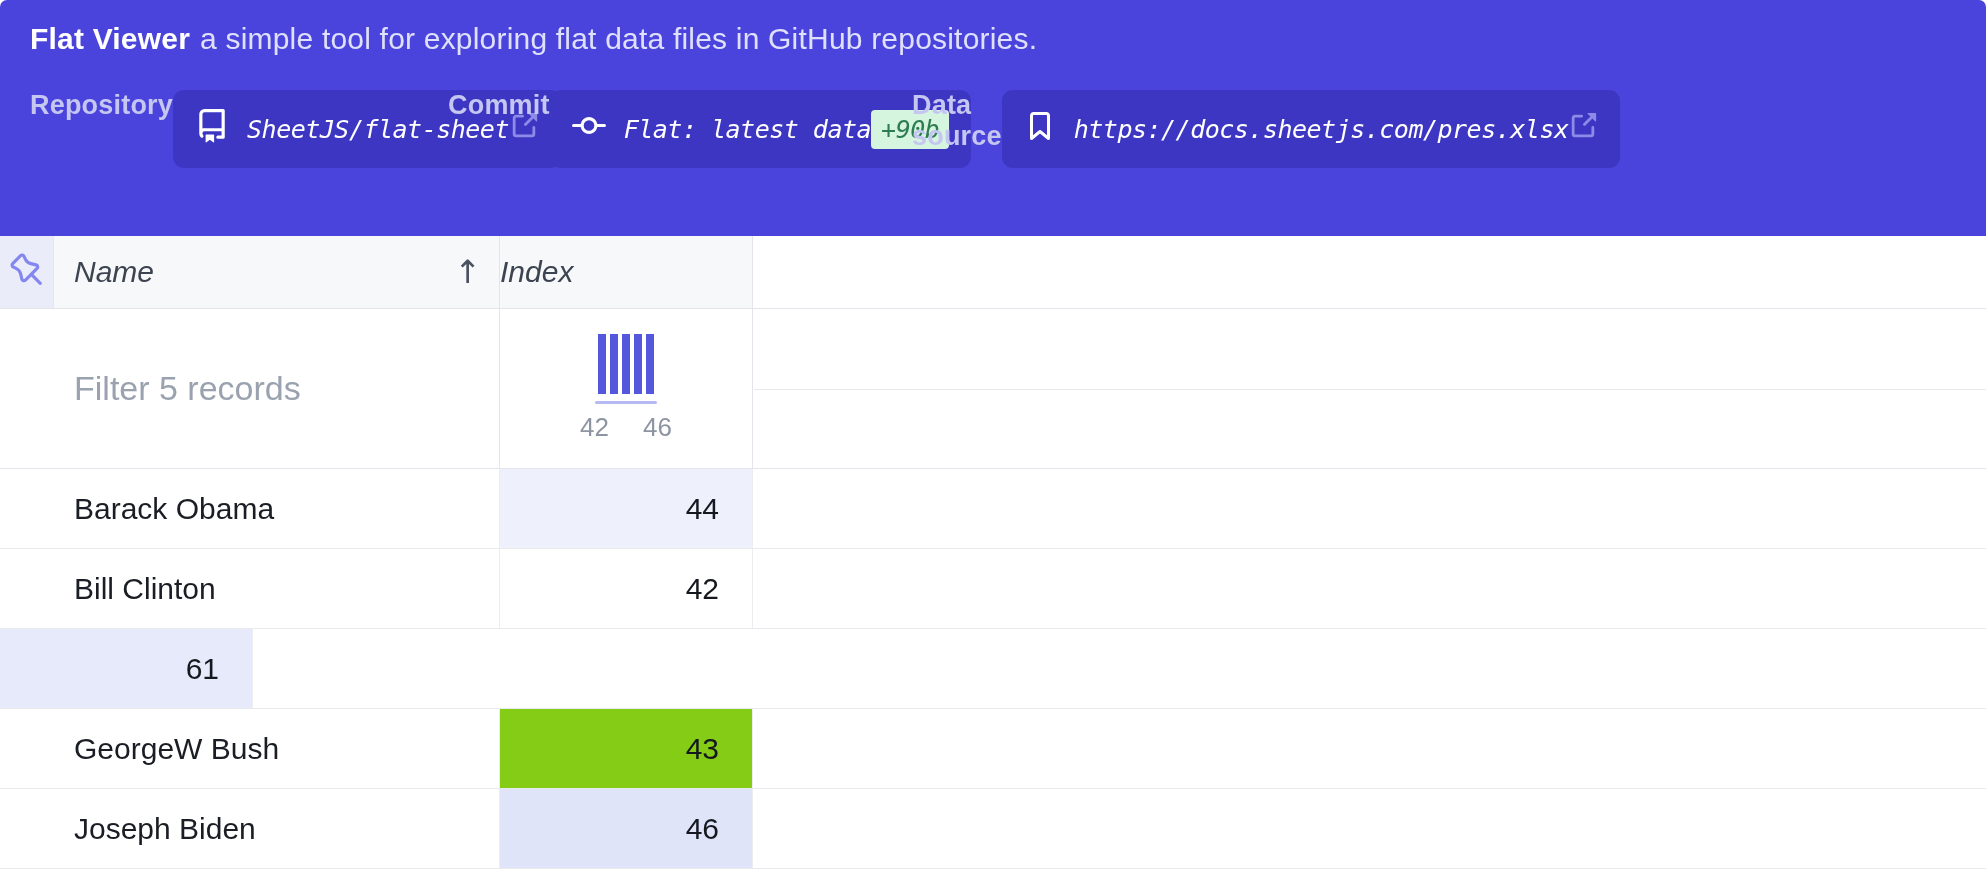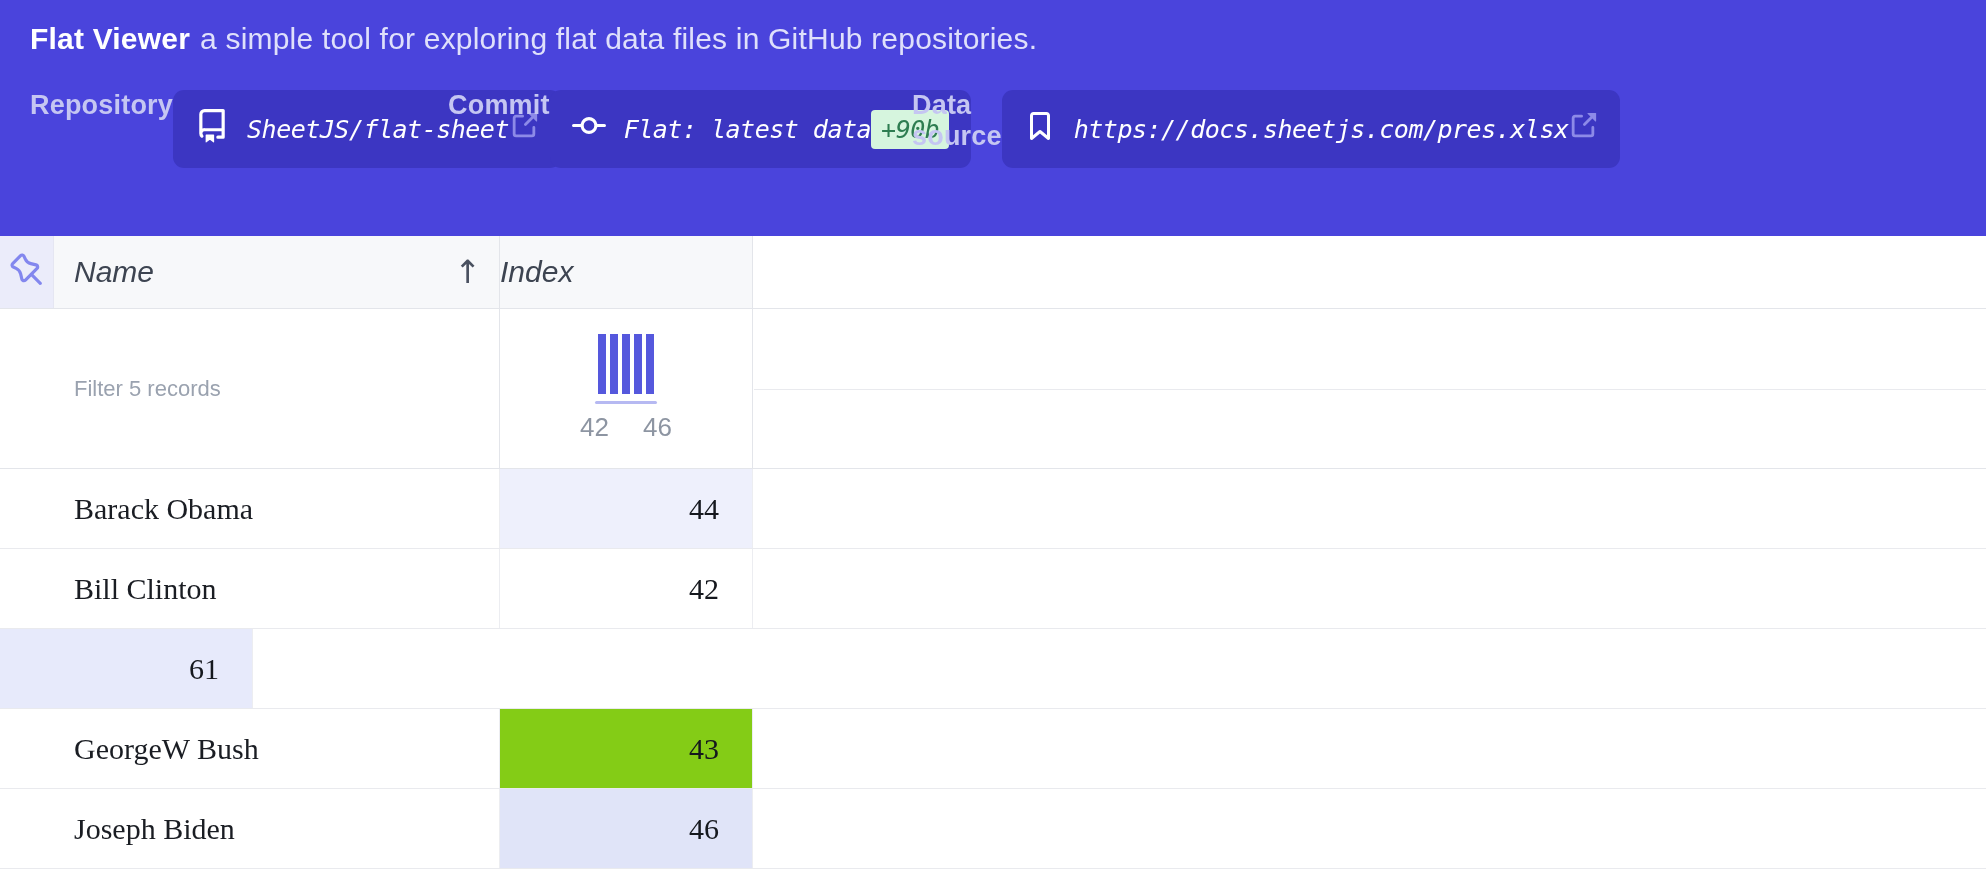--- a/index.html
+++ b/index.html
@@ -1,20 +1,20 @@
 <!DOCTYPE html>
 <html style="--header-bg: #4a44dc; --button-bg: #3c36c2; --badge-bg: #d6f5de; --badge-text: #2e7d51; --accent: #5558dd;"><head>
 <meta charset="utf-8">
 <style>
   * { box-sizing: border-box; margin: 0; padding: 0; }
   html, body { background: #ffffff; }
   body { font-family: "Liberation Sans", sans-serif; }
   .app {
     position: relative; width: 1986px; height: 888px;
-    overflow: hidden; background: #ffffff;
+    overflow: hidden; background: #ffffff; border-radius: 7px;
   }
 
   
   .app-header {
     height: 236px; background: var(--header-bg, #4a44dc);
     padding: 22px 30px 0 30px;
   }
   .title-row { font-size: 30px; color: #dfe0fb; letter-spacing: 0.2px; }
   .title-row .app-title { color: #ffffff; font-weight: bold; margin-right: 10px; }
   .controls { display: flex; margin-top: 34px; }
@@ -67,42 +67,42 @@
   .th-label { font-size: 30px; color: #3d4451; font-style: italic; }
   .sort-arrow { font-family: "DejaVu Sans", sans-serif; font-size: 32px; color: #4a5160; line-height: 1; }
 
   .filter-row {
     position: relative; display: flex; height: 160px; background: #ffffff;
     border-bottom: 1px solid #e3e5ea;
   }
   .filter-name-cell { width: 500px; border-right: 1px solid #e3e5ea; }
   .filter-input {
     width: 100%; height: 100%; border: none; outline: none; background: transparent;
-    font-family: "Liberation Sans", sans-serif; font-size: 22px; color: #0f766e;
+    font-family: "Liberation Sans", sans-serif; font-size: 34px; color: #0f766e;
     padding-left: 74px;
   }
   .filter-input::placeholder { color: #9aa2af; opacity: 1; }
   .filter-index-cell {
     width: 253px; border-right: 1px solid #e3e5ea;
     display: flex; flex-direction: column; align-items: center; justify-content: center;
     cursor: pointer;
   }
   .histo-bars { display: flex; gap: 4px; align-items: flex-end; height: 60px; }
   .histo-bar { width: 8px; height: 60px; background: var(--accent, #5558dd); }
   .histo-axis { width: 62px; height: 3px; background: #b6b9f2; border-radius: 2px; margin-top: 7px; }
   .histo-labels {
     width: 92px; display: flex; justify-content: space-between;
     margin-top: 8px; font-size: 26px; color: #8d95a2;
   }
   .filter-right-line {
     position: absolute; top: 80px; left: 754px; right: 0; height: 1px;
     background: #e9eaee;
   }
 
-  .trow { display: flex; height: 80px; border-bottom: 1px solid #e9eaee; background: #ffffff; font-family: Liberation Serif, serif; }
+  .trow { display: flex; height: 80px; border-bottom: 1px solid #e9eaee; background: #ffffff; }
   .td-name {
     width: 500px; display: flex; align-items: center; padding-left: 74px;
     font-size: 30px; color: #1a1d23; border-right: 1px solid #ecedf1;
   }
   .td-index {
     width: 253px; display: flex; align-items: center; justify-content: flex-end;
     padding-right: 33px; font-size: 30px; color: #15181e;
     border-right: 1px solid #ecedf1;
   }
   .td-rest { flex: 1; }

